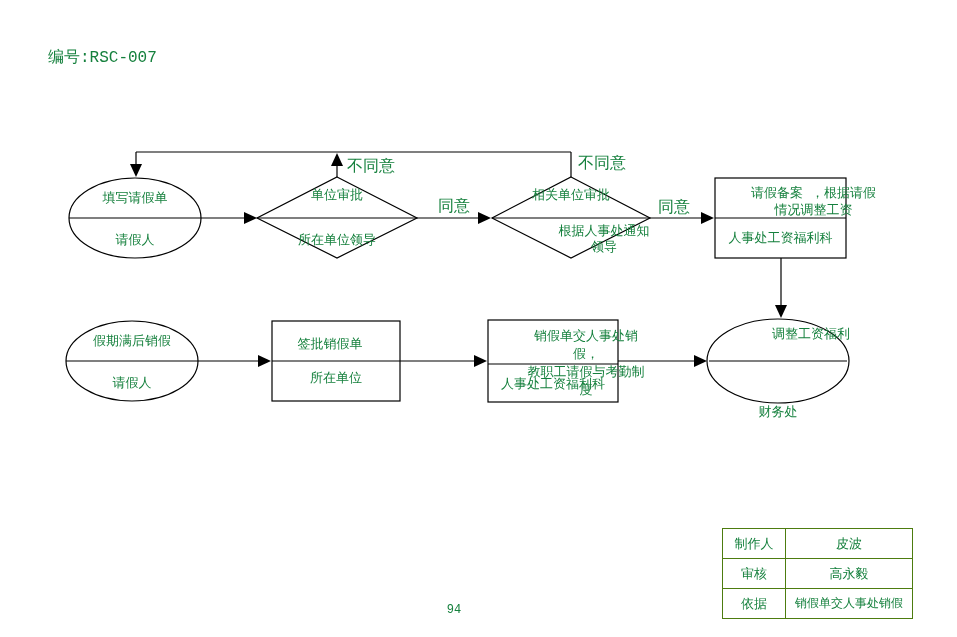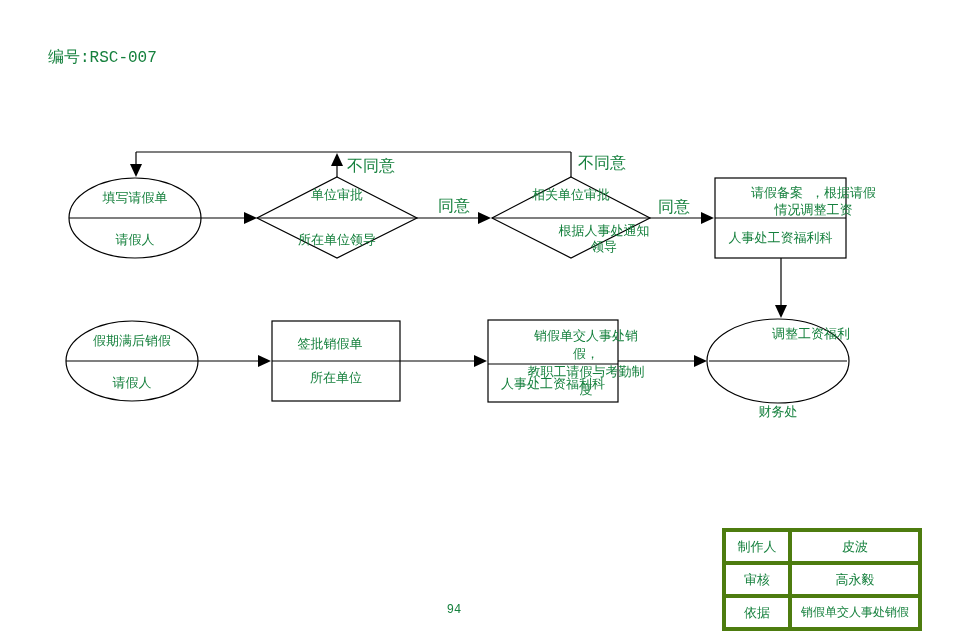--- a/index.html
+++ b/index.html
@@ -33,21 +33,21 @@
     white-space:nowrap;
   }
   .hdr.bold{font-weight:bold;}
   #info-table{
     position:absolute;
     left:722px;top:528px;
     border-collapse:collapse;
     font-size:13px;
   }
   #info-table td{
-    border:4px solid #4d7c0f;
+    border:1px solid #4d7c0f;
     text-align:center;
     vertical-align:middle;
     padding:0 2px;
   }
   #info-table td.k{width:58px;height:29px;}
   #info-table td.v{width:122px;}
   #info-table td.small{font-size:12px;}
   .pageno{
     position:absolute;
     left:434px;top:603px;width:40px;

